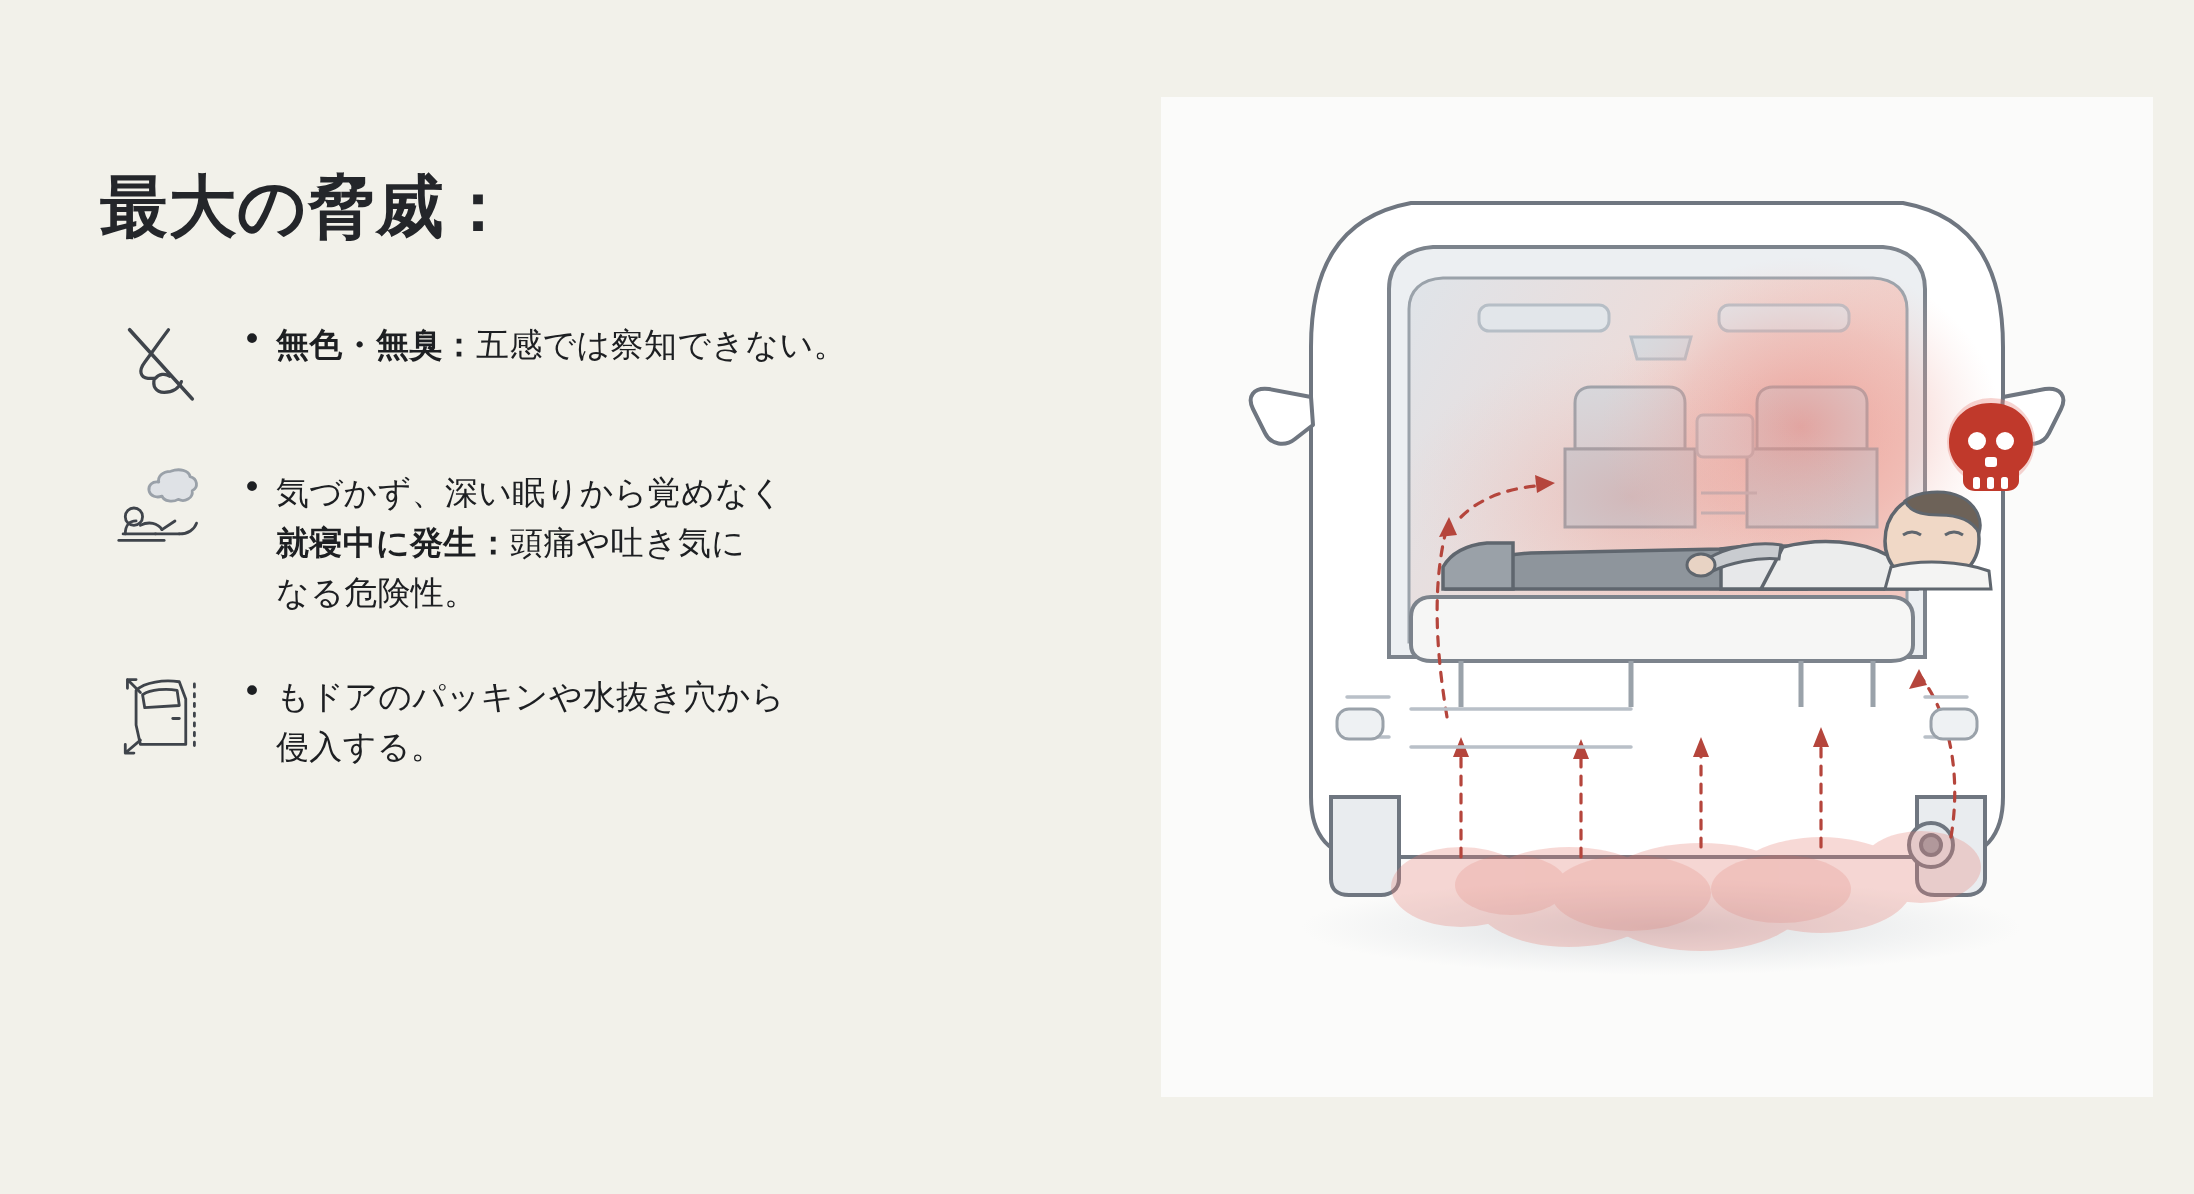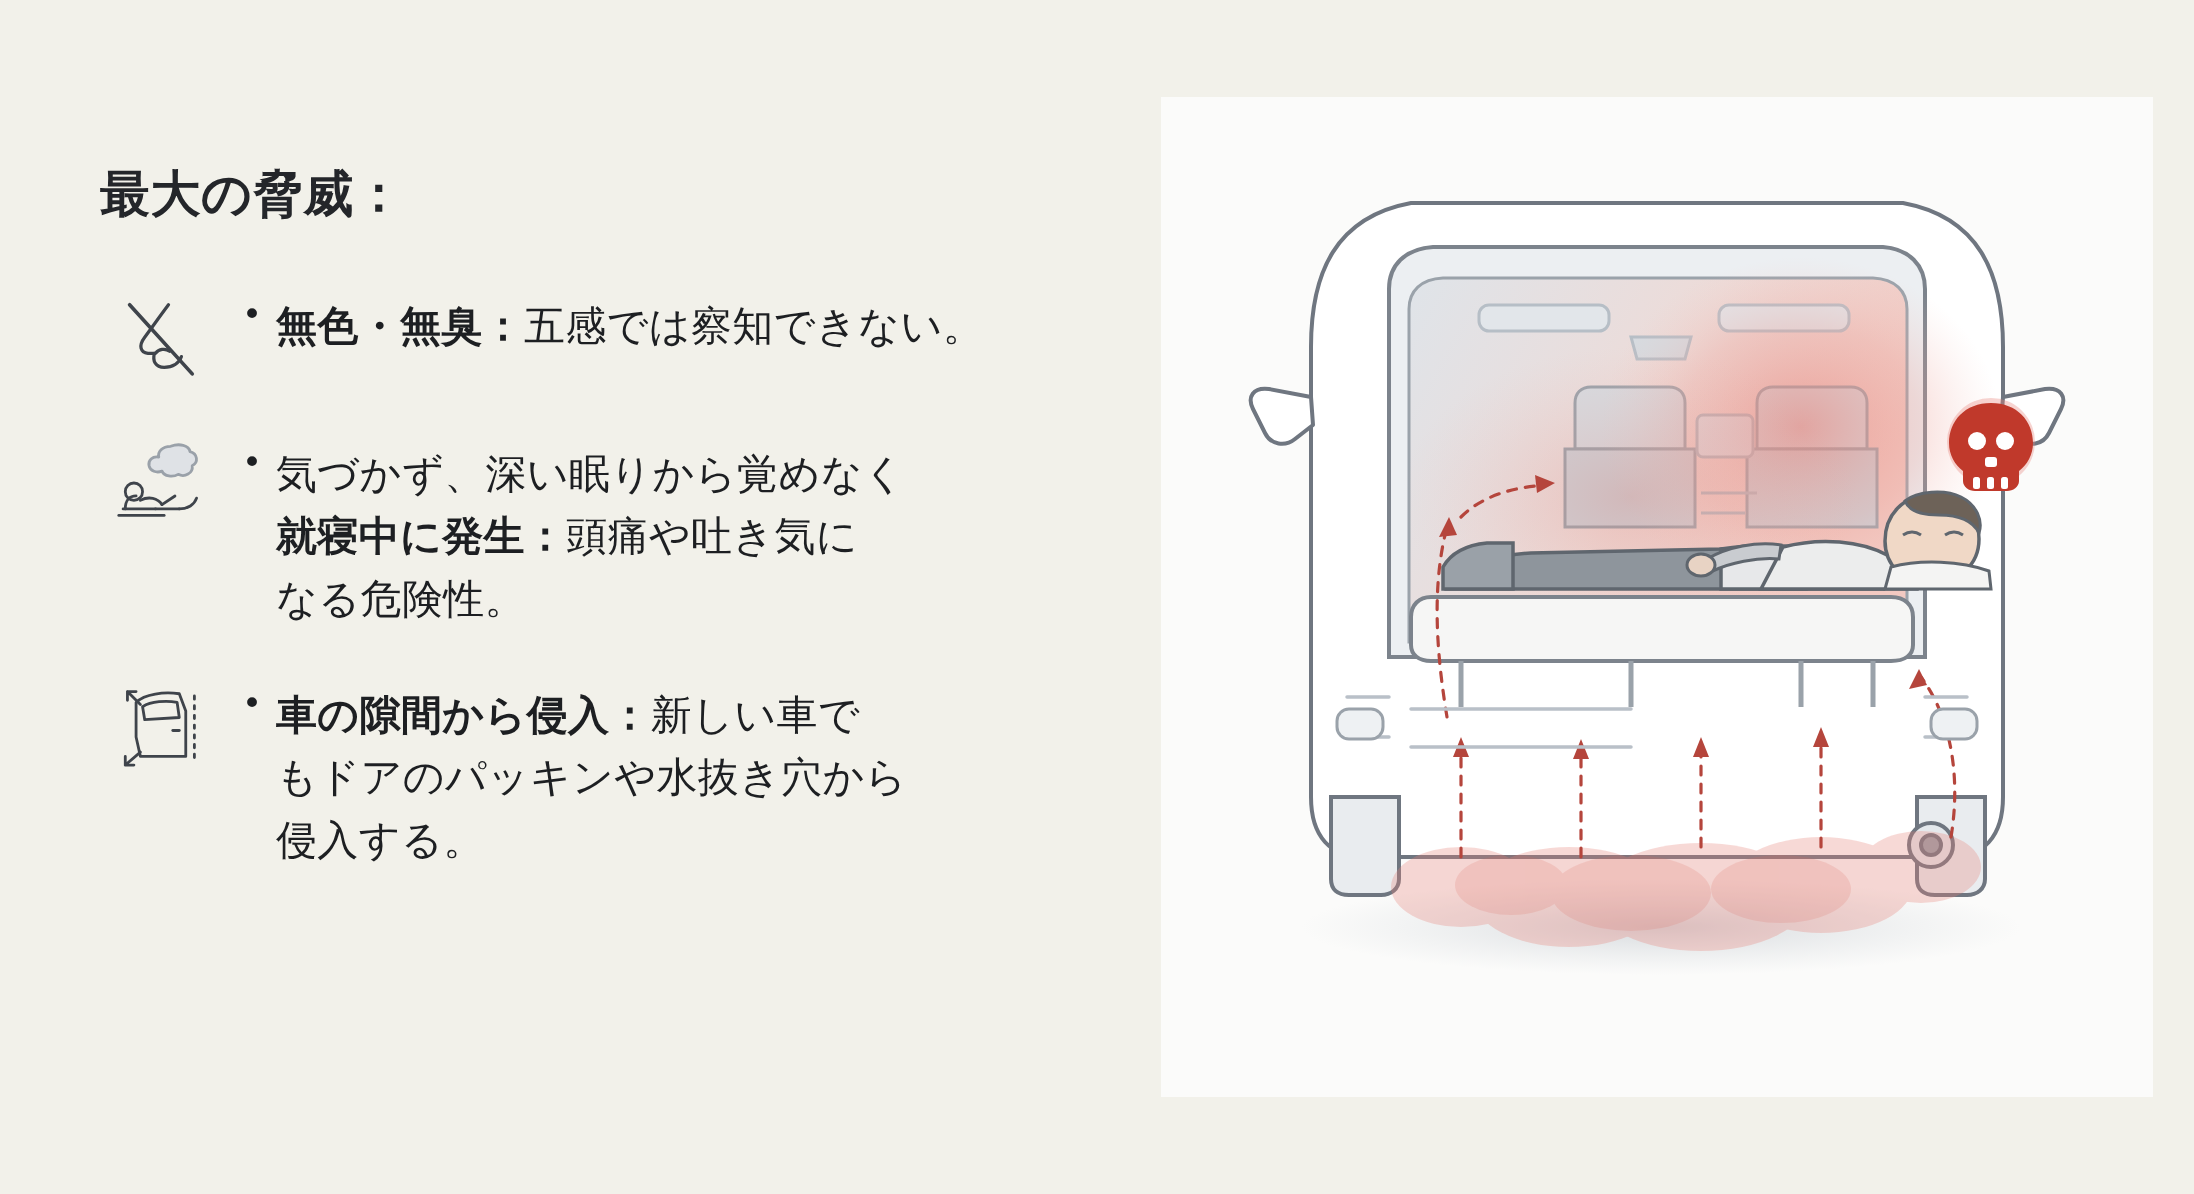--- a/index.html
+++ b/index.html
@@ -11,41 +11,41 @@
   }
   .slide{position:absolute;inset:0;display:flex;}
 
   
   .left{
     width:1140px;padding:160px 0 0 100px;box-sizing:border-box;
   }
   .title{
     color:#24262a;
     font-weight:bold;
-    font-size:50px;
+    font-size:68px;
     line-height:1.38;
     letter-spacing:.5px;
     margin:0 0 58px 0;
   }
   .title .tline{display:block;white-space:nowrap;}
 
   .bullets{display:flex;flex-direction:column;gap:46px;padding-left:8px;}
   .bullet{display:flex;align-items:flex-start;gap:26px;}
   .bicon{
     width:108px;height:108px;flex:0 0 108px;
     display:flex;align-items:center;justify-content:center;
     margin-top:-6px;
   }
   .btextwrap{display:flex;gap:14px;align-items:flex-start;padding-top:8px;}
   .dot{
     font-size:34px;line-height:1.25;color:#1d1f22;flex:0 0 auto;
     transform:translateY(-2px);
   }
   .btext{
-    font-size:41px;line-height:1.52;color:#1d1f22;letter-spacing:.3px;
+    font-size:33px;line-height:1.52;color:#1d1f22;letter-spacing:.3px;
   }
   .btext b{font-weight:bold;}
   .btext .ln{display:block;white-space:nowrap;}
 
   
   .right{
     flex:1;display:flex;align-items:center;justify-content:center;
   }
   .card{
     width:992px;height:1000px;
@@ -118,21 +118,20 @@
             <path d="M32 34 C40 29 54 28 64 30 L66 44 L34 46 Z"></path>
             <path d="M60 56 L66 56"></path>
             <path d="M80 24 L80 84" stroke-dasharray="3 6"></path>
             <path d="M18 20 L30 32 M18 20 L18 28 M18 20 L26 20"></path>
             <path d="M16 88 L30 76 M16 88 L16 80 M16 88 L24 88"></path>
           </svg>
         </div>
         <div class="btextwrap">
           <span class="dot">•</span>
           <div class="btext">
-            <span class="ln"><b>車の隙間から侵入：</b><span>新しい車で</span></span>
             <span class="ln">もドアのパッキンや水抜き穴から</span>
             <span class="ln">侵入する。</span>
           </div>
         </div>
       </div>
 
     </div>
   </div>
 
   <div class="right">

